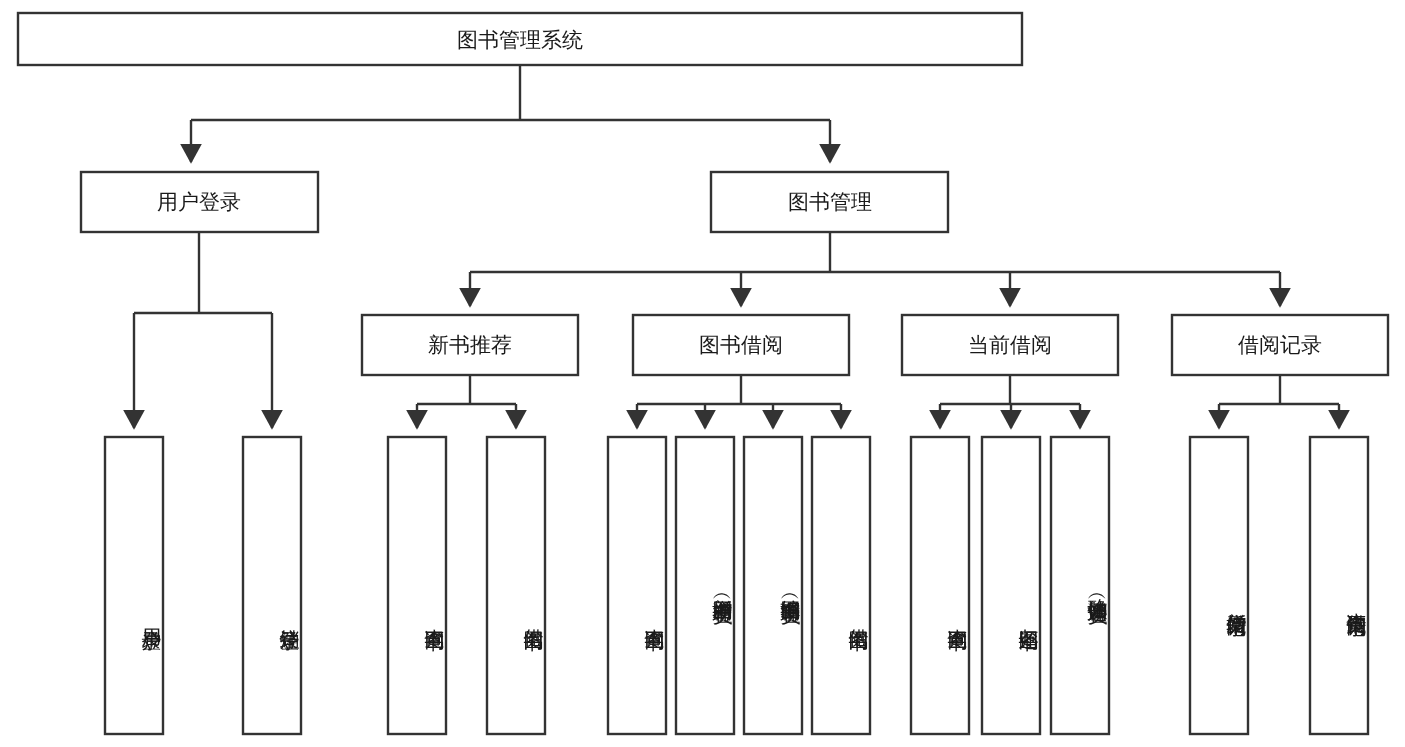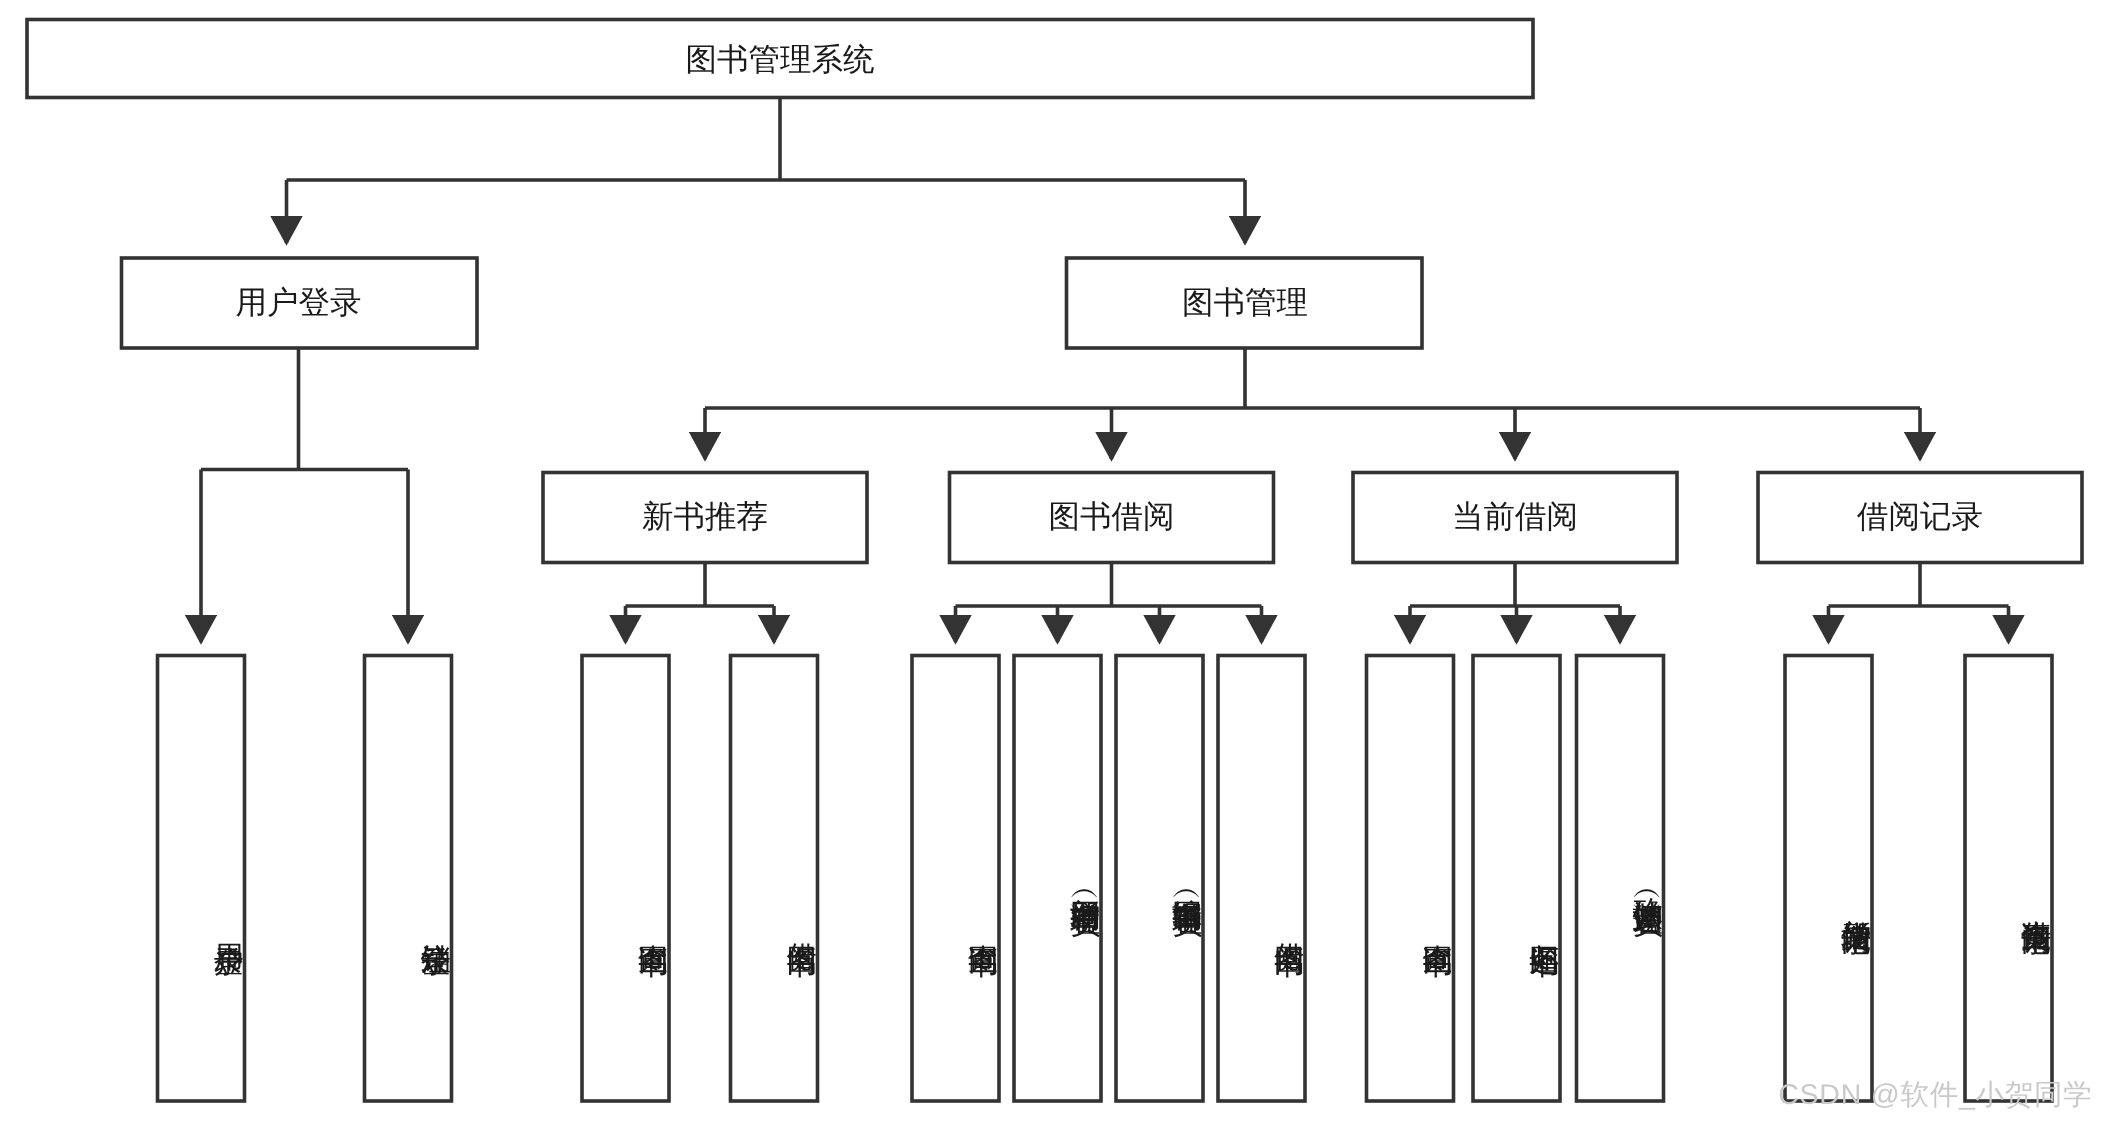--- a/index.html
+++ b/index.html
@@ -182,14 +182,13 @@
   <div class="leaf-label" style="left:608px; top:500px;  width:58px; height:230px;">查询图书</div>
   <div class="leaf-label" style="left:676px; top:443px;  width:58px; height:288px;">新增图书（管理员）</div>
   <div class="leaf-label" style="left:744px; top:443px;  width:58px; height:288px;">编辑图书（管理员）</div>
   <div class="leaf-label" style="left:812px; top:500px;  width:58px; height:230px;">借阅图书</div>
   <div class="leaf-label" style="left:911px; top:500px;  width:58px; height:230px;">查询图书</div>
   <div class="leaf-label" style="left:982px; top:500px;  width:58px; height:230px;">归还图书</div>
   <div class="leaf-label" style="left:1051px; top:443px; width:58px; height:288px;">确认归还（管理员）</div>
   <div class="leaf-label" style="left:1190px; top:470px; width:58px; height:260px;">新增借阅记录</div>
   <div class="leaf-label" style="left:1310px; top:470px; width:58px; height:260px;">查询借阅记录</div>
 
-  <div class="watermark">CSDN @软件_小贺同学</div>
 </div>
 
 </body></html>

